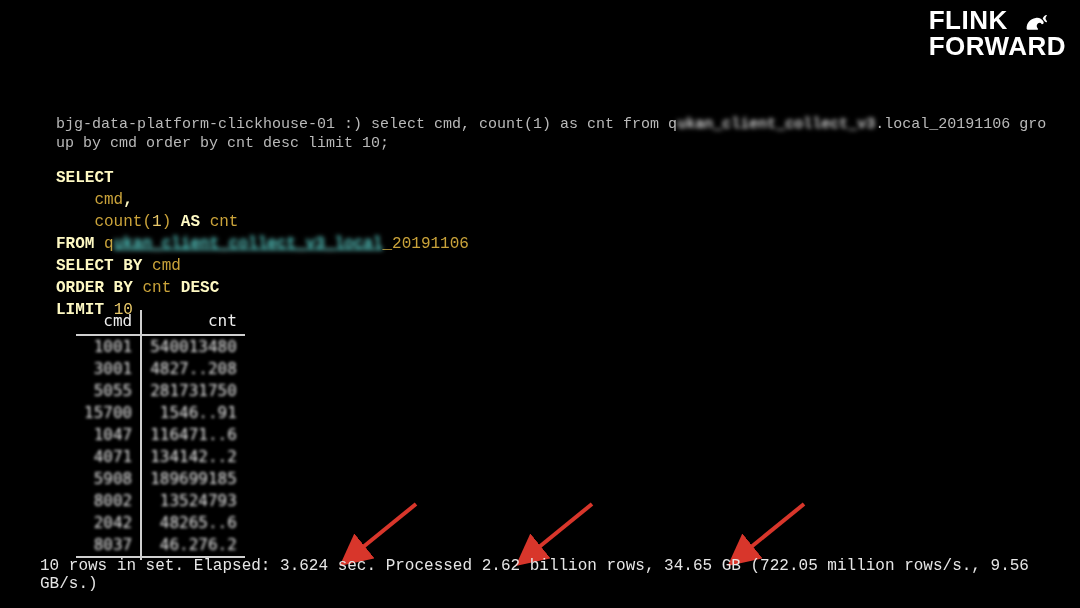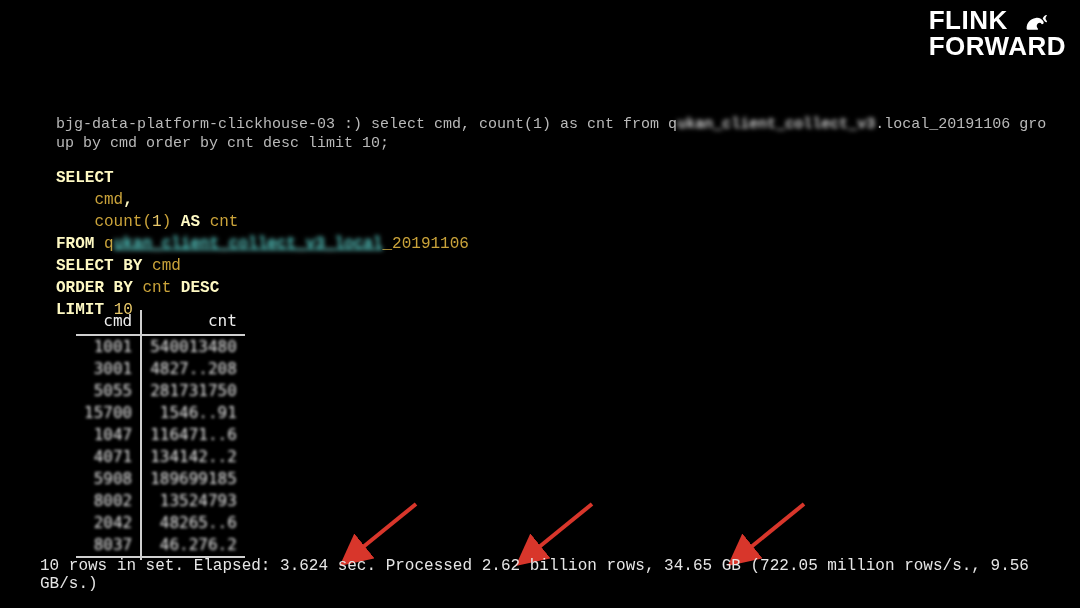--- a/index.html
+++ b/index.html
@@ -116,21 +116,21 @@
     <div class="brand-line">
       <span>FLINK</span>
       <svg class="brand-emblem" viewBox="0 0 40 40">
         <path d="M8 32c0-8 5-14 13-15 4-1 9 1 11 5 1 2 0 4-2 4-1 0-1-2-3-2-4 0-6 5-3 8 1 1 0 2-1 2H11c-2 0-3-1-3-2z M31 18c1-4 5-6 6-5 0 1-2 3-2 5 0 2 3 4 2 5-1 1-4-1-6-5z" fill="#fff"></path>
       </svg>
     </div>
     <div>FORWARD</div>
   </div>
 
   <div class="term">
-<span class="gray">bjg-data-platform-clickhouse-03 :) </span><span class="gray">select cmd, count(1) as cnt from q</span><span class="gray blurtight">ukan_client_collect_v3</span><span class="gray">.local_20191106 gro</span>
+<span class="gray">bjg-data-platform-clickhouse-01 :) </span><span class="gray">select cmd, count(1) as cnt from q</span><span class="gray blurtight">ukan_client_collect_v3</span><span class="gray">.local_20191106 gro</span>
 <span class="gray">up by cmd order by cnt desc limit 10;</span>
   </div>
 
   <div class="sql">
 <span class="kw">SELECT</span>
     <span class="gold">cmd</span><span class="kw">,</span>
     <span class="gold">count(</span><span class="num-white">1</span><span class="gold">)</span> <span class="kw">AS</span> <span class="gold">cnt</span>
 <span class="kw">FROM</span> <span class="gold">q</span><span class="cyanul blurtight">ukan_client_collect_v3_local</span><span class="gold">_20191106</span>
 <span class="kw">SELECT BY</span> <span class="gold">cmd</span>
 <span class="kw">ORDER BY</span> <span class="gold">cnt</span> <span class="kw">DESC</span>

